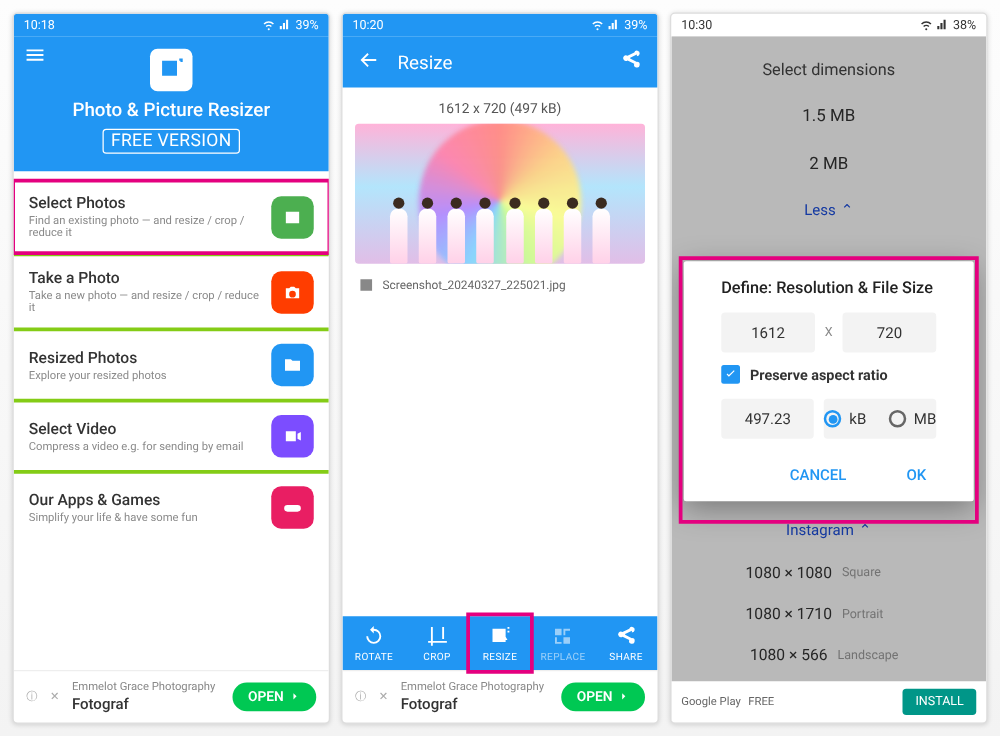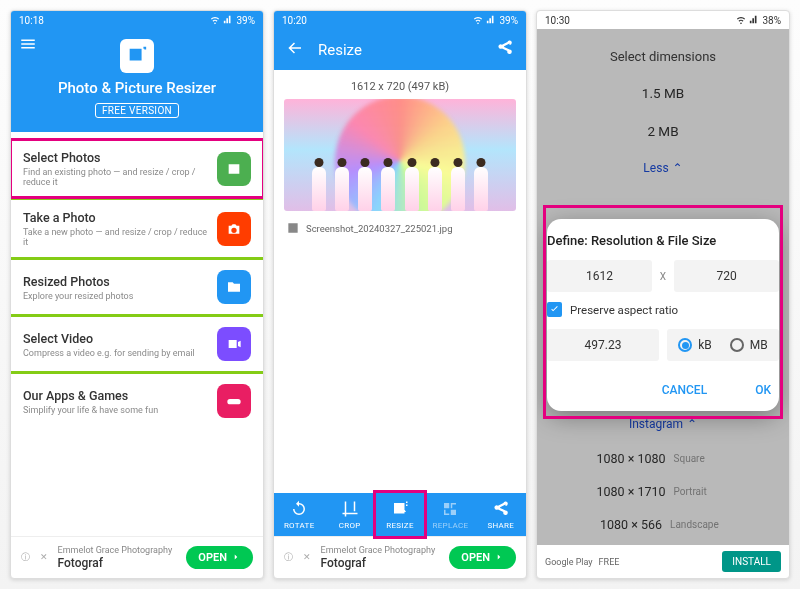--- a/index.html
+++ b/index.html
@@ -69,21 +69,21 @@
   .s1-logo {
     width:34px;height:34px;margin:4px auto 6px;
     background:#fff; border-radius:6px;
     display:flex;align-items:center;justify-content:center;
   }
   .s1-logo svg { width:22px;height:22px;fill:var(--blue); }
   .s1-title { font-size:15px; font-weight:500; }
   .s1-badge {
     display:inline-block;margin-top:6px;
     border:1px solid #fff; border-radius:3px;
-    font-size:10px; padding:1px 6px; letter-spacing:0.3px;
+    font-size:14px; padding:1px 6px; letter-spacing:0.3px;
   }
   .s1-list { padding: 8px 0 0; flex:1; }
   .s1-item {
     display:flex; align-items:center; justify-content:space-between;
     padding: 10px 12px; border-bottom:3px solid #84cc16;
     position:relative;
   }
   .s1-item .txt { flex:1; padding-right:8px; }
   .s1-item .title { font-size:12.5px; font-weight:500; color:#333; }
   .s1-item .sub { font-size:9px; color: var(--text-muted); margin-top:2px; }
@@ -195,32 +195,31 @@
   .installbtn{
     background:var(--teal);color:#fff;font-size:10px;font-weight:400;
     padding:5px 10px;border-radius:3px;margin-left:auto;
   }
   .dialog-hl{
     position:absolute;left:6px;right:6px;top:176px;
     border:3px solid var(--magenta-box);pointer-events:none;z-index:6;
   }
   .dialog{
     position:absolute;left:10px;right:10px;top:180px;z-index:5;
-    background:#fff;border-radius:14px;box-shadow:0 6px 24px rgba(0,0,0,0.35);
-    padding:14px 0 8px;
-    margin-top:10px;
+    background:#fff;border-radius:2px;box-shadow:0 6px 24px rgba(0,0,0,0.35);
+    padding:14px 30px 8px;
   }
   .dtitle{font-size:13px;font-weight:500;color:#222;margin-bottom:12px;}
   .drow{display:flex;align-items:center;gap:8px;margin-bottom:10px;}
   .ibox{
     flex:1;background:#f3f3f3;border-radius:3px;
     text-align:center;padding:9px 0;font-size:12px;color:#333;
   }
   .xsep{color:#888;font-size:10px;}
-  .check{display:flex;align-items:center;gap:8px;font-size:11.5px;color:#333;margin:4px 0 12px;}
+  .check{display:flex;align-items:center;gap:8px;font-size:11.5px;color:#333;margin:4px 0 12px;font-weight:bold;}
   .cbox{width:15px;height:15px;background:var(--blue);border-radius:2px;display:flex;align-items:center;justify-content:center;}
   .cbox svg{width:11px;height:11px;fill:#fff;}
   .radiogrp{display:flex;align-items:center;gap:6px;}
   .radio{width:14px;height:14px;border:2px solid #666;border-radius:50%;display:inline-flex;align-items:center;justify-content:center;}
   .radio.on{border-color:var(--blue);}
   .radio.on::after{content:"";width:7px;height:7px;border-radius:50%;background:var(--blue);}
   .dbtns{display:flex;justify-content:flex-end;gap:32px;padding-top:6px;}
   .dbtn{color:var(--blue);font-size:12px;font-weight:500;padding:6px 8px;}
 </style>
 </head>

